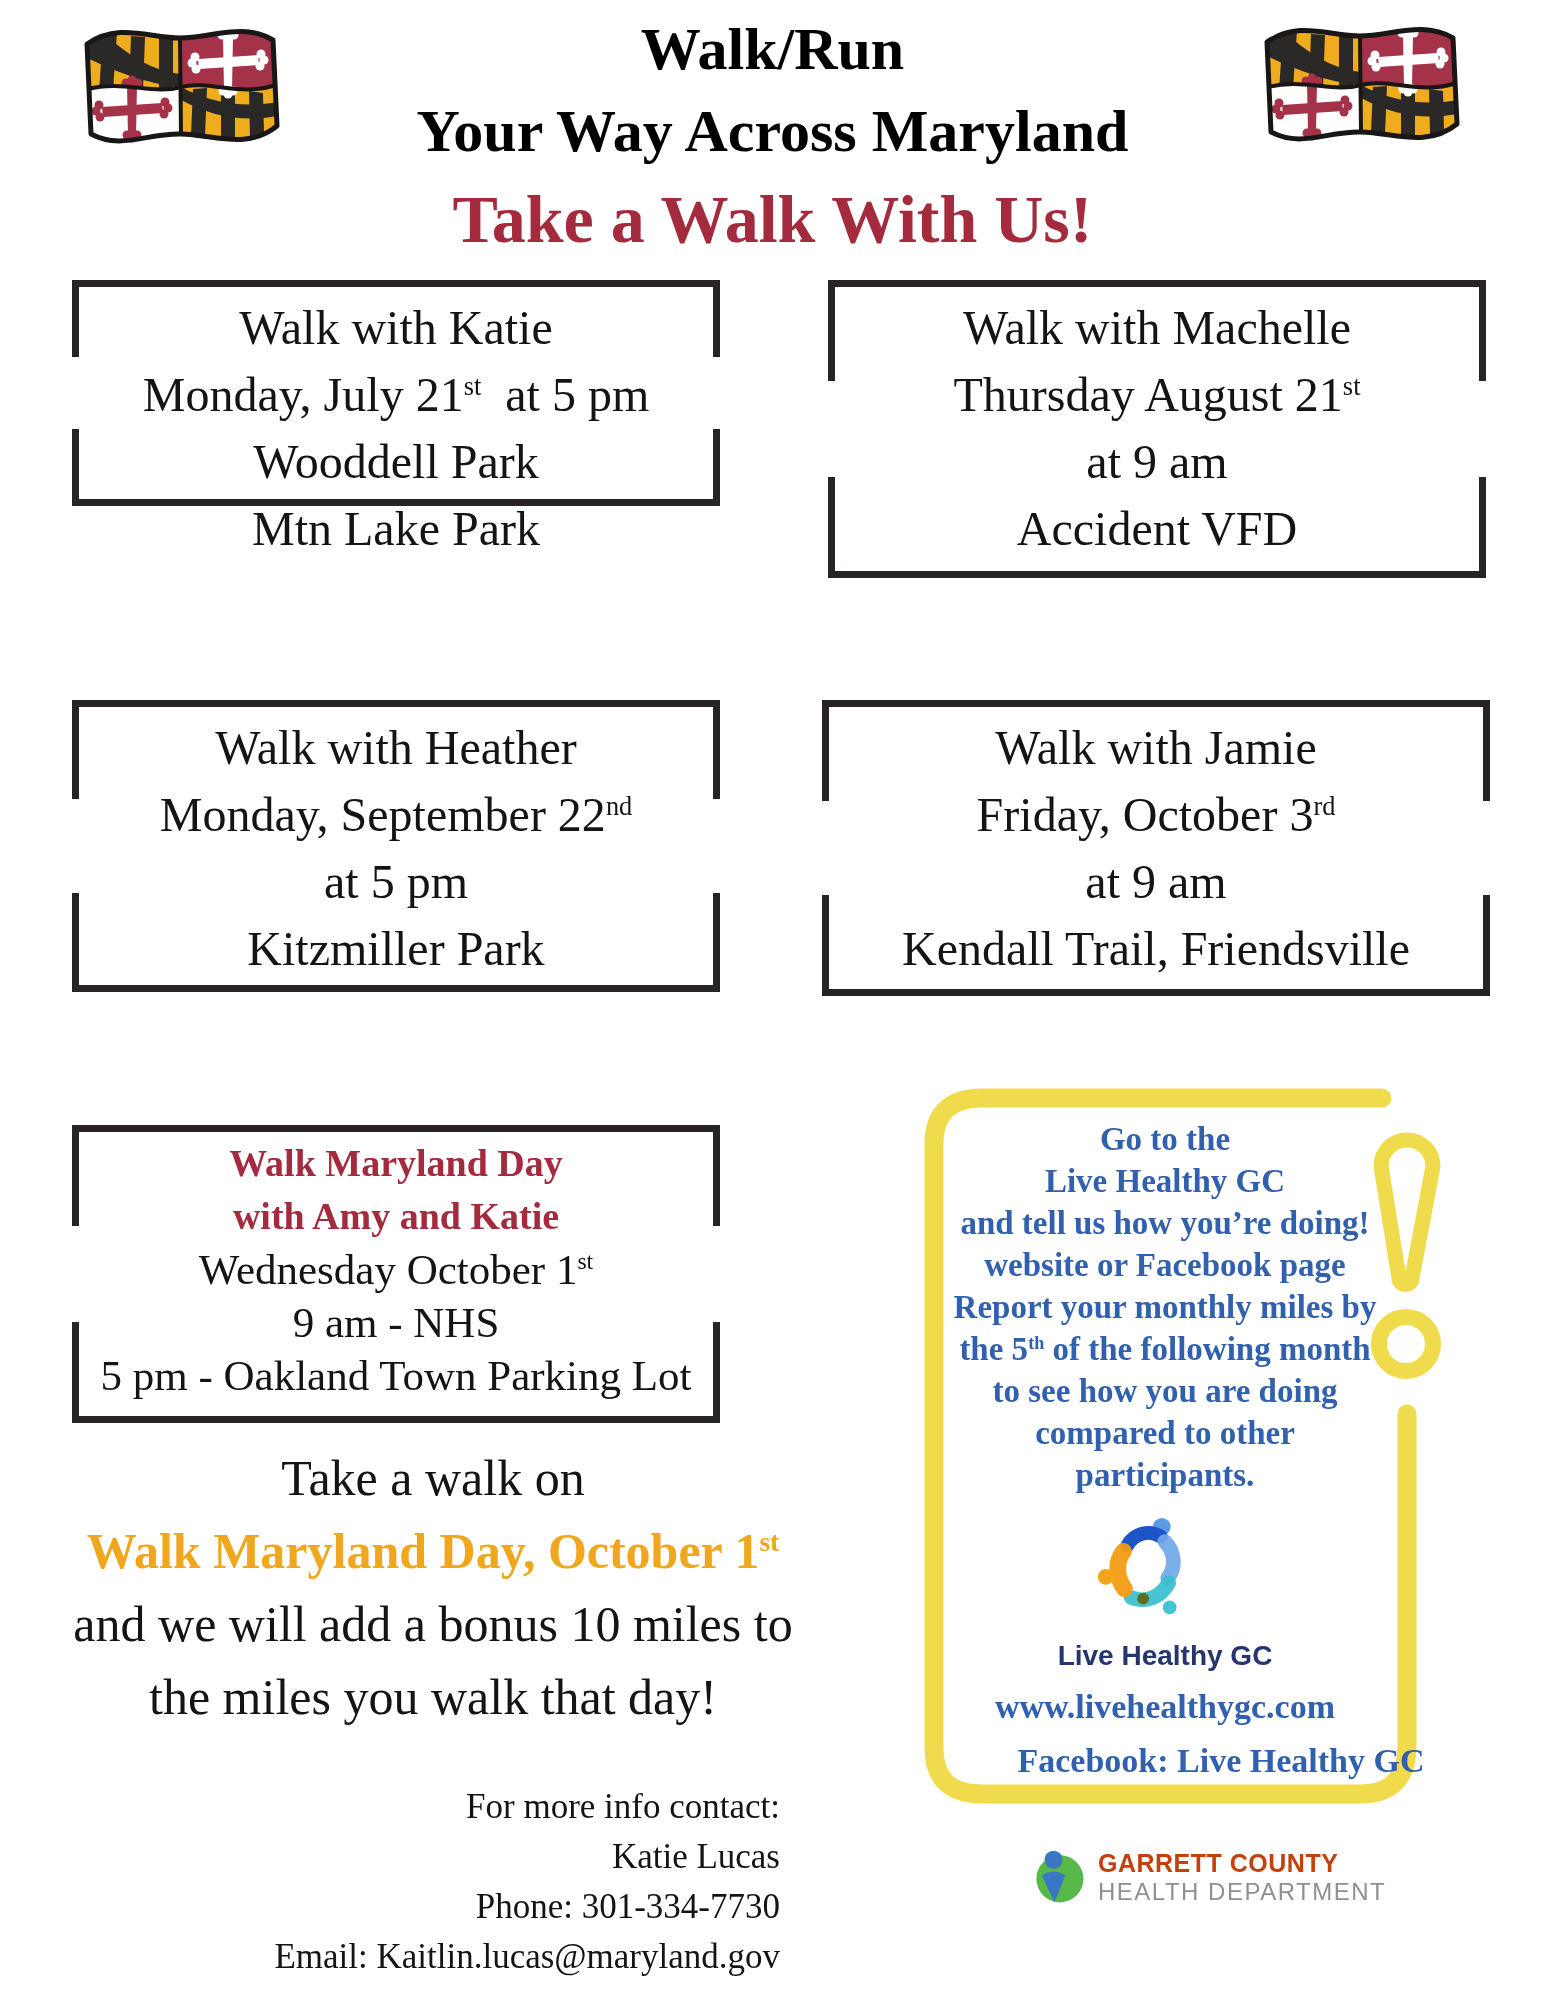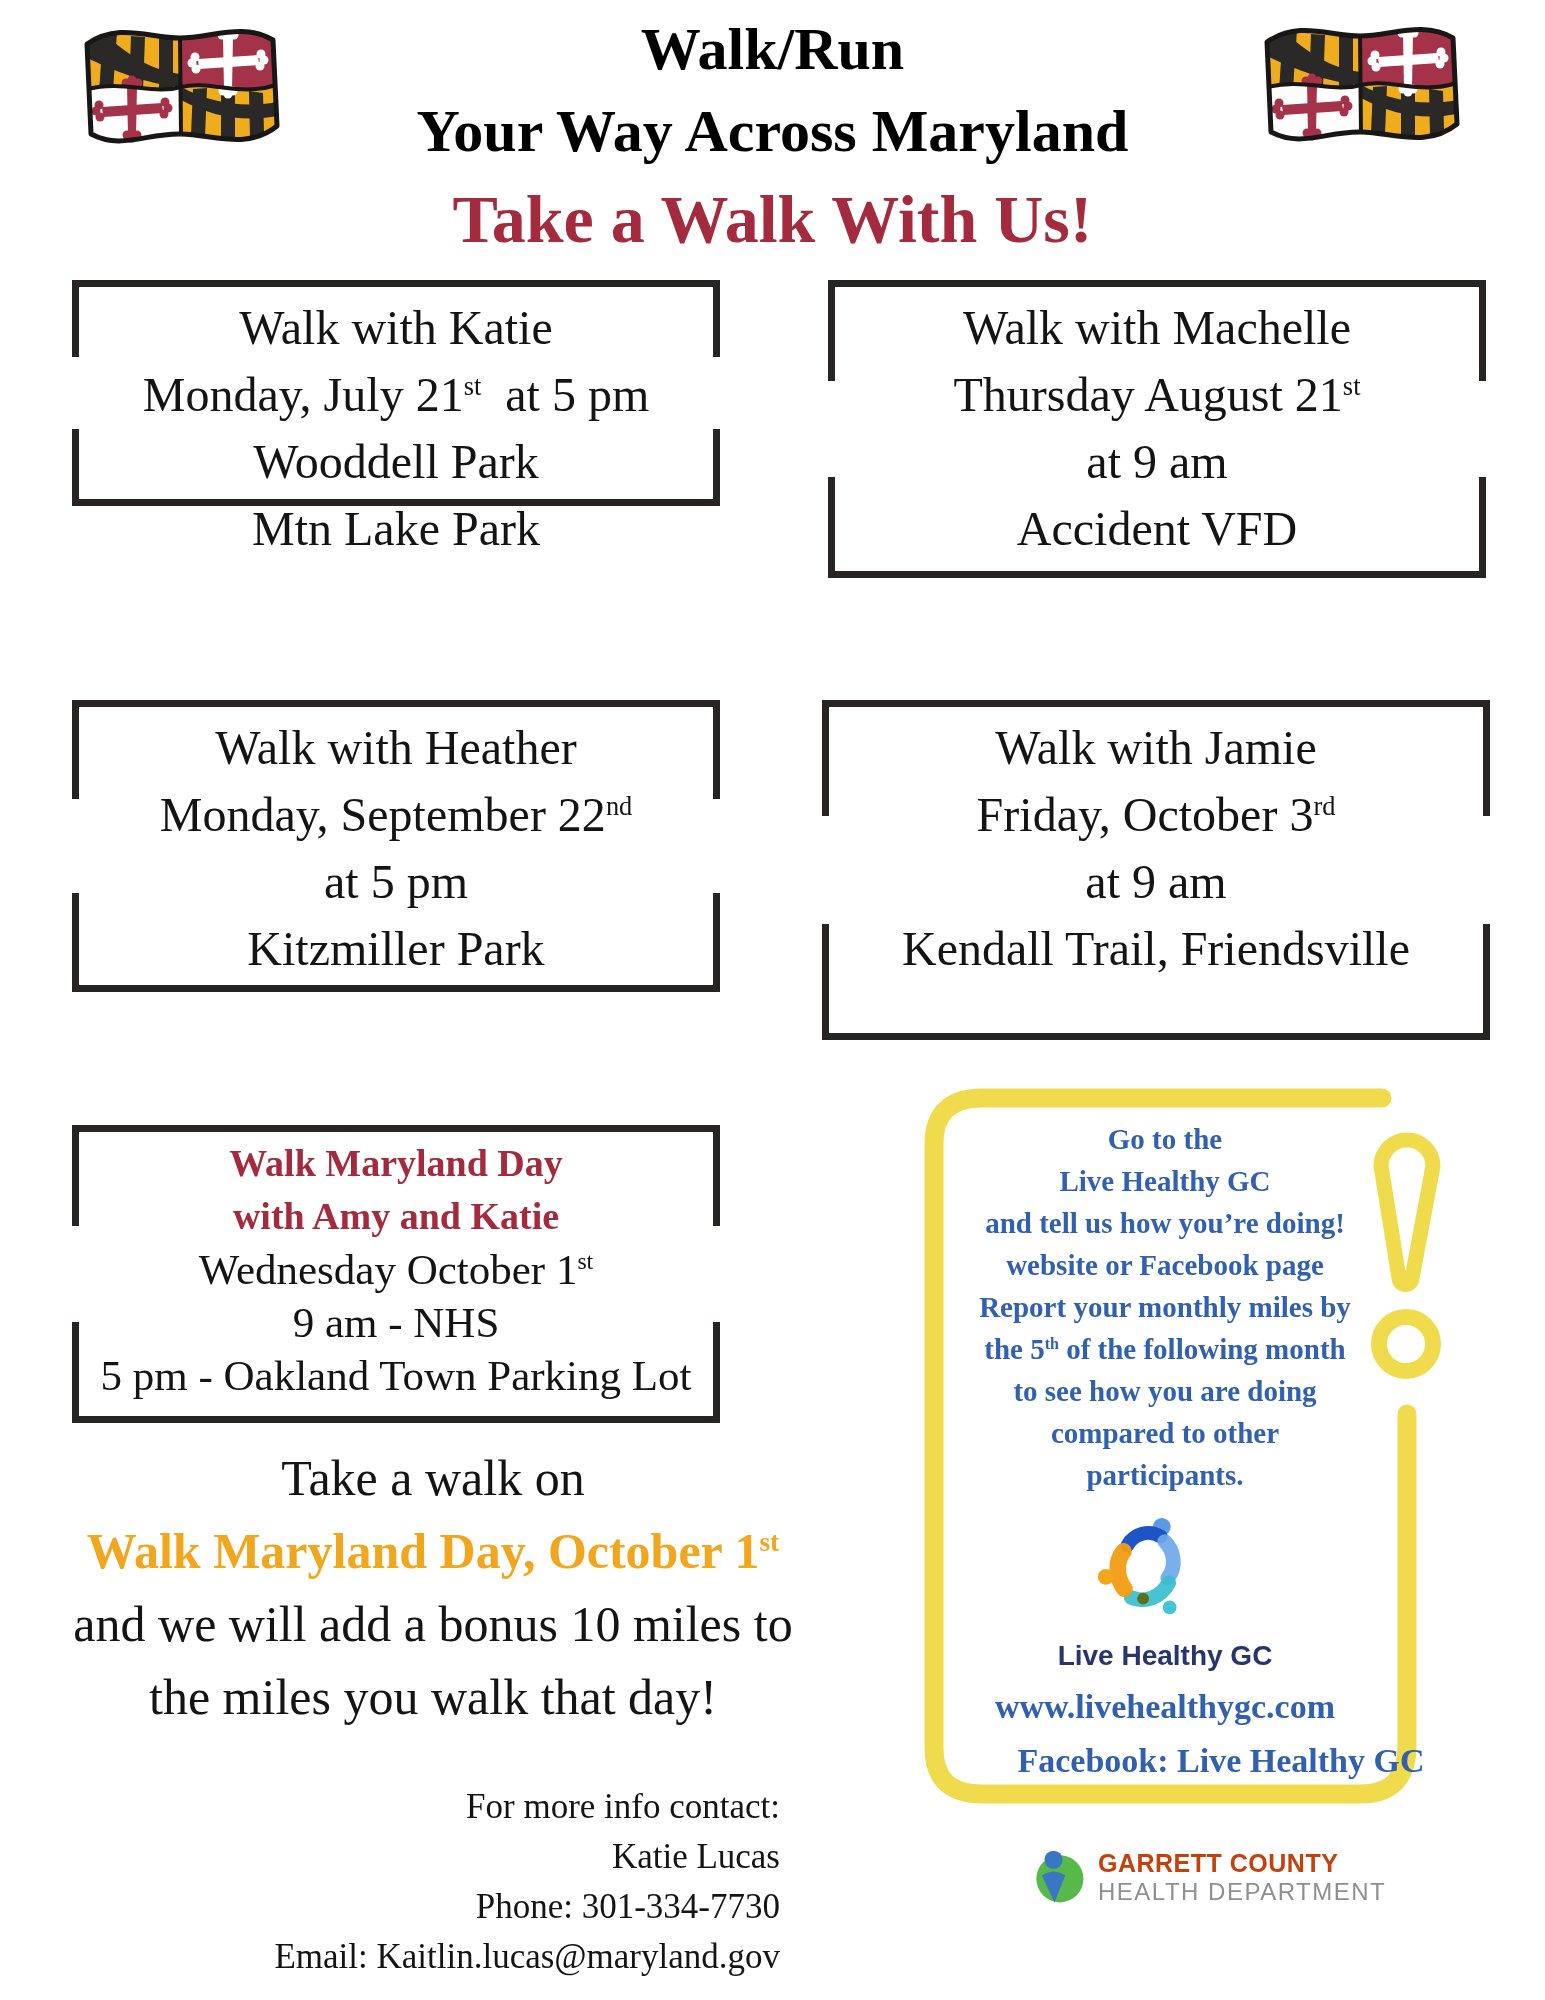--- a/index.html
+++ b/index.html
@@ -34,21 +34,21 @@
   .promo{position:absolute;left:18px;top:1442px;width:830px;text-align:center;}
   .promo .line{font-size:50px;line-height:73px;white-space:nowrap;}
   .promo .line.orange{color:var(--accent_orange,#F0A71D);font-weight:bold;}
   .contact{position:absolute;left:70px;top:1782px;width:710px;text-align:center;}
   .contact .line{font-size:35px;line-height:50px;text-align:right;}
 
   
   .reportframe{position:absolute;left:920px;top:1082px;}
   .report-text{position:absolute;left:945px;top:1118px;width:440px;text-align:center;
                color:var(--accent_blue,#3060AE);font-weight:bold;}
-  .report-text .line{font-size:29px;line-height:42px;white-space:nowrap;}
+  .report-text .line{font-size:33px;line-height:42px;white-space:nowrap;}
   .lhgc{position:absolute;left:1092px;top:1512px;}
   .lhgc-wordmark{position:absolute;left:955px;top:1640px;width:420px;text-align:center;
                  font-family:"Liberation Sans",sans-serif;font-weight:bold;font-size:28px;
                  color:var(--navy,#27356F);}
   .site-line{position:absolute;left:940px;top:1688px;width:450px;text-align:center;
              font-size:34px;font-weight:bold;color:var(--accent_blue,#3060AE);}
   .fb-line{position:absolute;left:996px;top:1742px;width:450px;text-align:center;
            font-size:34px;font-weight:bold;color:var(--accent_blue,#3060AE);}
 
   
@@ -204,21 +204,21 @@
       <div class="line">Thursday August 21<sup>st</sup></div>
       <div class="line">at 9 am</div>
       <div class="line">Accident VFD</div>
     </div>
   <div class="ebox" style="left:72px;top:700px;width:648px;height:292px">
       <div class="line">Walk with Heather</div>
       <div class="line">Monday, September 22<sup>nd</sup></div>
       <div class="line">at 5 pm</div>
       <div class="line">Kitzmiller Park</div>
     </div>
-  <div class="ebox" style="left:822px;top:700px;width:668px;height:340px">
+  <div class="ebox" style="left:822px;top:700px;width:668px;height:296px">
       <div class="line">Walk with Jamie</div>
       <div class="line">Friday, October 3<sup>rd</sup></div>
       <div class="line">at 9 am</div>
       <div class="line">Kendall Trail, Friendsville</div>
     </div>
   <div class="ebox special" style="left:72px;top:1125px;width:648px;height:298px">
       <div class="line red">Walk Maryland Day</div>
       <div class="line red">with Amy and Katie</div>
       <div class="line black">Wednesday October 1<sup>st</sup></div>
       <div class="line black">9 am - NHS</div>

